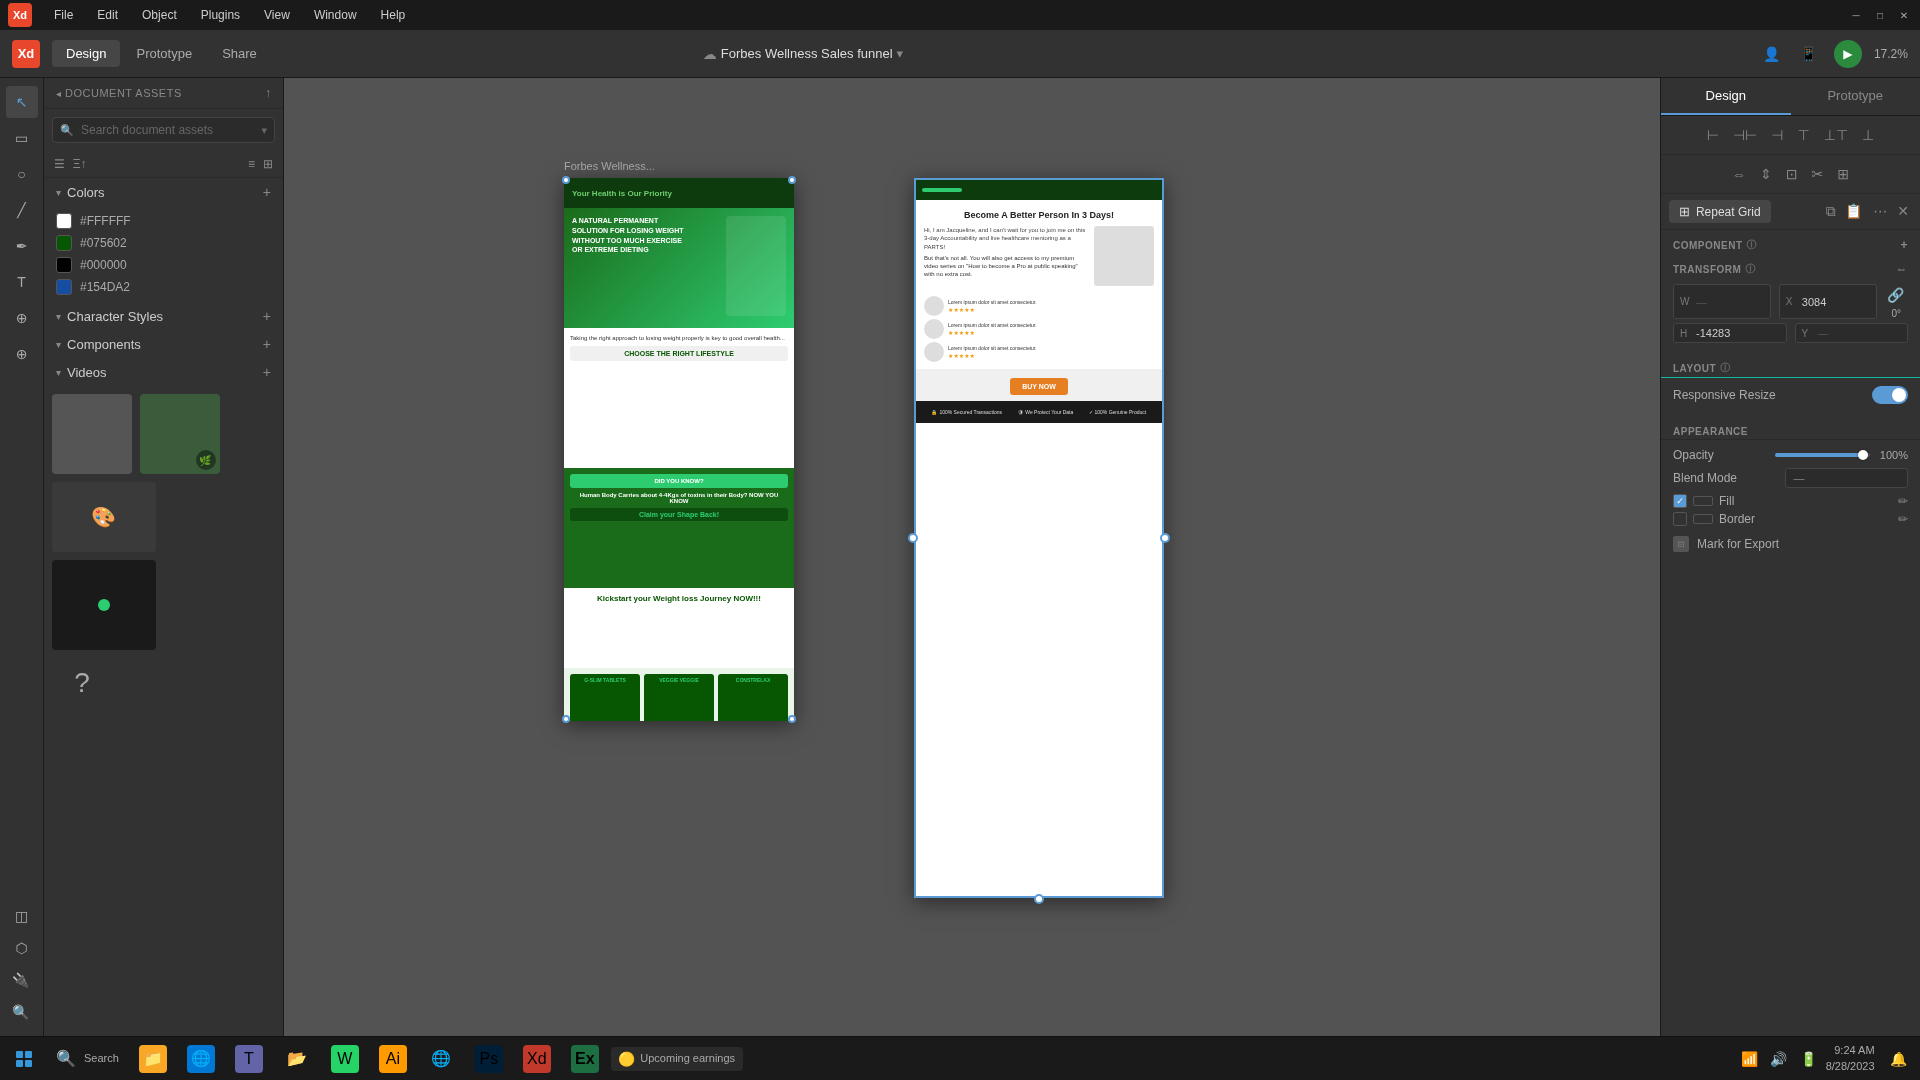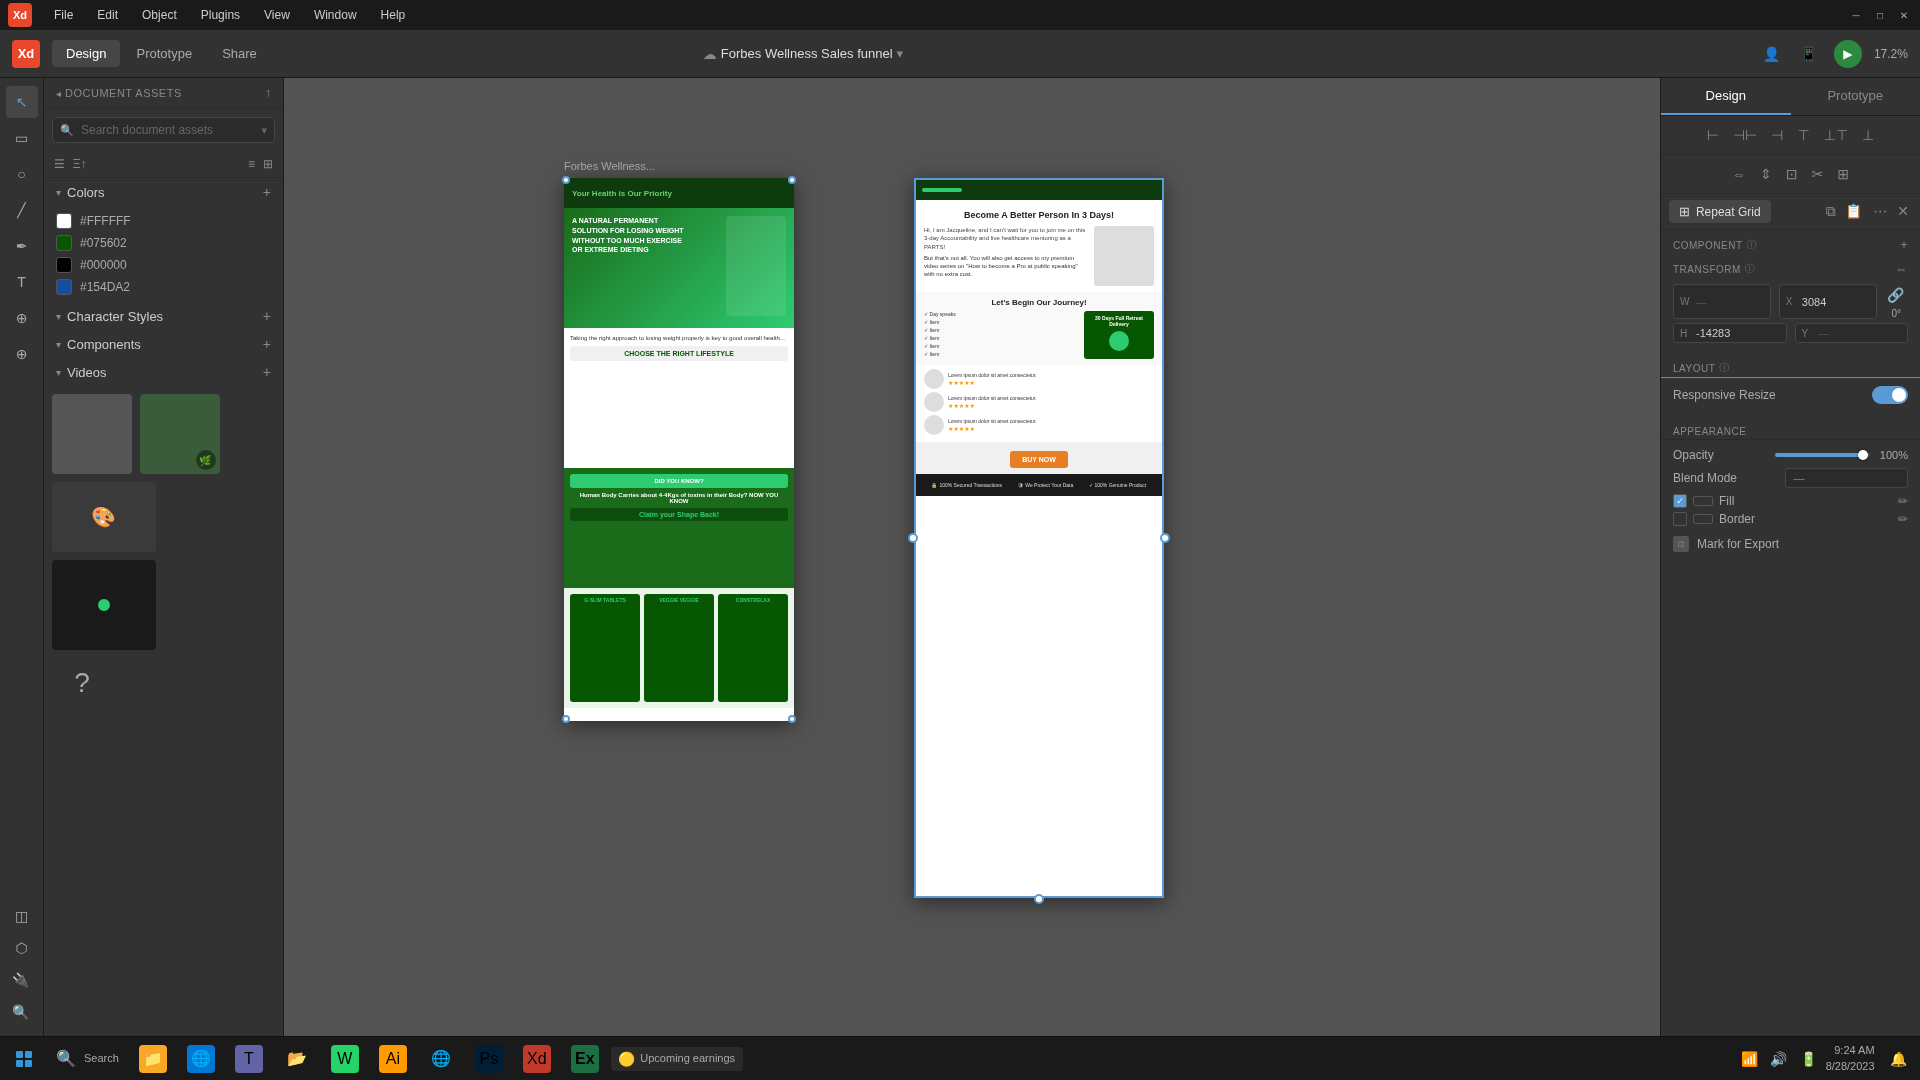--- a/index.html
+++ b/index.html
@@ -372,20 +372,21 @@
     }
     .section-label {
       font-size: 10px;
       color: #888;
       padding: 8px 12px 2px;
       text-transform: uppercase;
       letter-spacing: 0.5px;
       display: flex;
       align-items: center;
       gap: 4px;
+      font-weight: bold;
     }
     .section-label .info-icon {
       color: #666;
       font-size: 10px;
     }
     .section-label .section-label-right {
       margin-left: auto;
       font-size: 12px;
       color: #888;
     }
@@ -793,20 +794,23 @@
           <div style="background:#1a6b1a;padding:6px;height:120px;">
             <div style="background:#2ecc71;border-radius:3px;padding:4px;text-align:center;margin-bottom:4px;">
               <div style="font-size:6px;color:white;font-weight:bold;">DID YOU KNOW?</div>
             </div>
             <div style="color:white;font-size:6px;text-align:center;font-weight:bold;margin-bottom:4px;">Human Body Carries about 4-4Kgs of toxins in their Body? NOW YOU KNOW</div>
             <div style="background:#0d4d0d;border-radius:3px;padding:3px;text-align:center;">
               <div style="color:#2ecc71;font-size:7px;font-weight:bold;">Claim your Shape Back!</div>
             </div>
           </div>
 
+          <div style="background:white;padding:6px;height:80px;">
+            <div style="font-size:8px;font-weight:bold;color:#075602;text-align:center;">Kickstart your Weight loss Journey NOW!!!</div>
+          </div>
 
           <div style="background:#e8f5e8;padding:6px;display:flex;gap:4px;height:120px;">
             <div style="flex:1;background:#075602;border-radius:3px;padding:3px;text-align:center;">
               <div style="font-size:5px;color:#2ecc71;font-weight:bold;">G-SLIM TABLETS</div>
             </div>
             <div style="flex:1;background:#075602;border-radius:3px;padding:3px;text-align:center;">
               <div style="font-size:5px;color:#2ecc71;font-weight:bold;">VEGGIE VEGGIE</div>
             </div>
             <div style="flex:1;background:#075602;border-radius:3px;padding:3px;text-align:center;">
               <div style="font-size:5px;color:#2ecc71;font-weight:bold;">CONSTRELAX</div>
@@ -831,39 +835,20 @@
             <div style="font-size:9px;font-weight:bold;color:#222;text-align:center;margin-bottom:6px;">Become A Better Person In 3 Days!</div>
             <div style="display:flex;gap:6px;align-items:flex-start;">
               <div style="flex:1;">
                 <div style="font-size:6px;color:#444;line-height:1.4;">Hi, I am Jacqueline, and I can't wait for you to join me on this 3-day Accountability and live healthcare mentoring as a PARTS!</div>
                 <div style="font-size:6px;color:#333;margin-top:4px;line-height:1.3;">But that's not all. You will also get access to my premium video series on "How to become a Pro at public speaking" with no extra cost.</div>
               </div>
               <div style="width:60px;height:60px;background:#ddd;border-radius:3px;flex-shrink:0;"></div>
             </div>
           </div>
 
-          <div style="background:#f9f9f9;padding:6px 8px;">
-            <div style="font-size:8px;font-weight:bold;color:#222;text-align:center;margin-bottom:4px;">Let's Begin Our Journey!</div>
-            <div style="display:flex;gap:4px;">
-
-              <div style="flex:1;">
-                <div style="font-size:5px;color:#333;margin-bottom:2px;">✓ Day speaks</div>
-                <div style="font-size:5px;color:#333;margin-bottom:2px;">✓ Item</div>
-                <div style="font-size:5px;color:#333;margin-bottom:2px;">✓ Item</div>
-                <div style="font-size:5px;color:#333;margin-bottom:2px;">✓ Item</div>
-                <div style="font-size:5px;color:#333;margin-bottom:2px;">✓ Item</div>
-                <div style="font-size:5px;color:#333;margin-bottom:2px;">✓ Item</div>
-              </div>
-
-              <div style="width:70px;background:#075602;border-radius:3px;padding:4px;text-align:center;">
-                <div style="font-size:5px;color:white;font-weight:bold;">30 Days Full Retreat Delivery</div>
-                <div style="width:20px;height:20px;background:#2ecc71;border-radius:50%;margin:4px auto;"></div>
-              </div>
-            </div>
-          </div>
 
           <div style="padding:4px 8px;background:white;">
             <div style="display:flex;align-items:center;gap:4px;margin-bottom:3px;">
               <div style="width:20px;height:20px;background:#ddd;border-radius:50%;flex-shrink:0;"></div>
               <div style="flex:1;">
                 <div style="font-size:5px;color:#333;line-height:1.3;">Lorem ipsum dolor sit amet consectetur.</div>
                 <div style="display:flex;gap:1px;margin-top:1px;">
                   <span style="font-size:6px;color:#f39c12;">★★★★★</span>
                 </div>
               </div>

